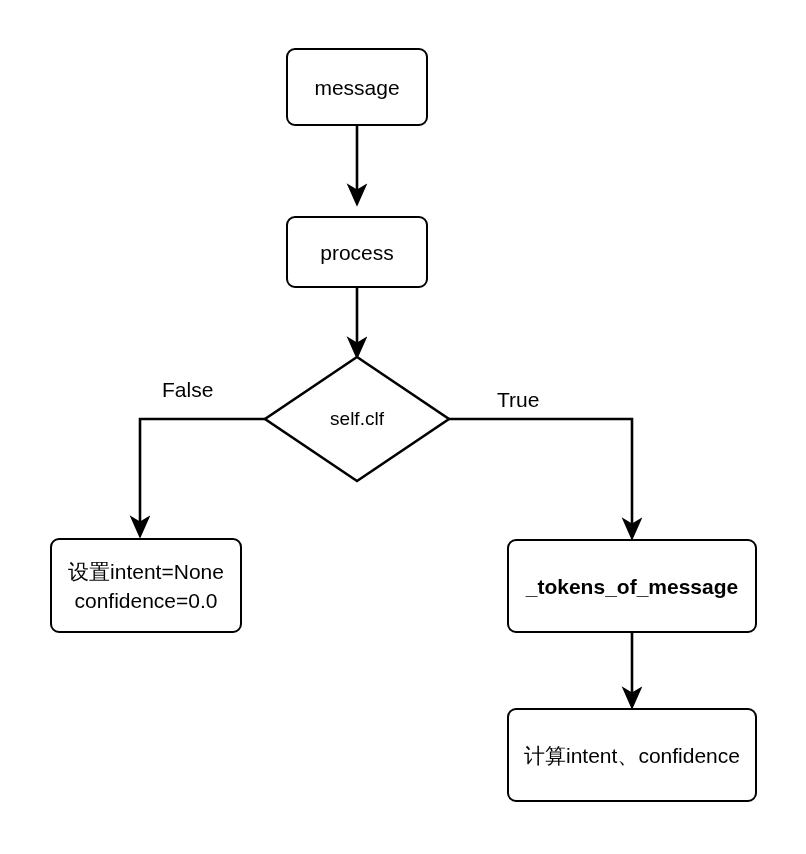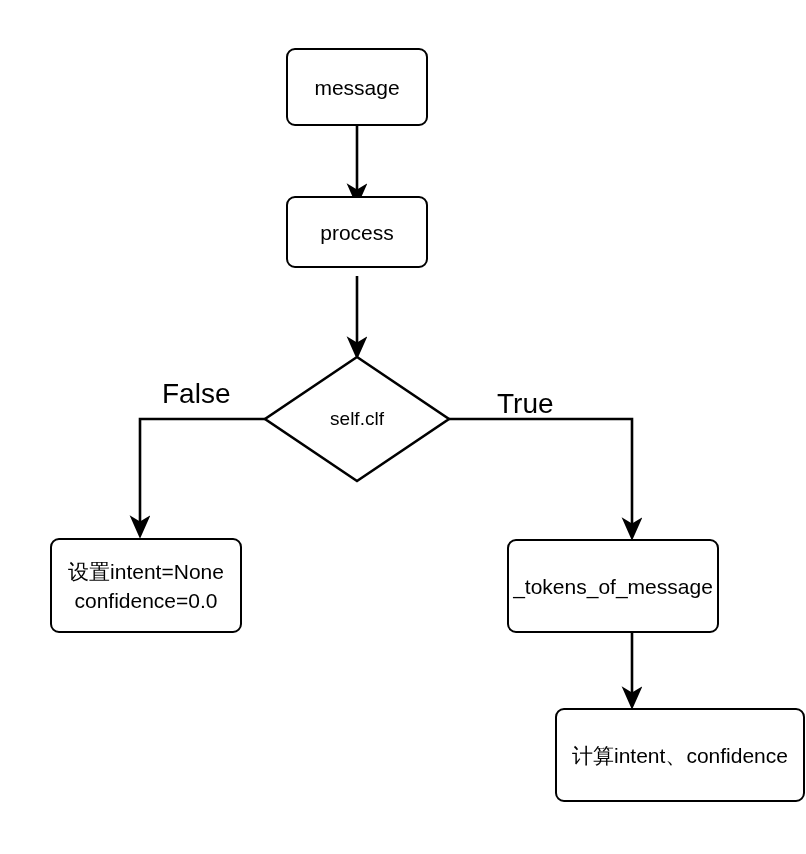--- a/index.html
+++ b/index.html
@@ -60,21 +60,21 @@
     display: flex;
     align-items: center;
     justify-content: center;
     color: #000000;
     font-size: 19px;
     white-space: nowrap;
   }
   .edge-label {
     position: absolute;
     color: #000000;
-    font-size: 28px;
+    font-size: 21px;
     white-space: nowrap;
   }
 </style>
 </head>
 <body>
 
 <div id="diagram-root">
 
   <svg id="flow-svg" viewBox="0 0 806 854">
     <defs>
@@ -93,38 +93,38 @@
 
     <line x1="632" y1="633" x2="632" y2="705" stroke="#000000" stroke-width="2.6" marker-end="url(#arrowhead)"></line>
 
     <polygon points="357,357 449,419 357,481 265,419" fill="#ffffff" stroke="#000000" stroke-width="2.6" stroke-linejoin="miter"></polygon>
   </svg>
 
   <div class="node-box" style="left:286px; top:48px; width:142px; height:78px;">
     <span class="node-label">message</span>
   </div>
 
-  <div class="node-box" style="left:286px; top:196px; width:142px; height:72px;">
+  <div class="node-box" style="left:286px; top:216px; width:142px; height:72px;">
     <span class="node-label">process</span>
   </div>
 
   <div class="diamond-wrap" style="left:265px; top:357px; width:184px; height:124px;">
     <span class="diamond-label">self.clf</span>
   </div>
 
   <div class="node-box" style="left:50px; top:538px; width:192px; height:95px;">
     <span class="node-label multiline">设置intent=None
 confidence=0.0</span>
   </div>
 
-  <div class="node-box" style="left:507px; top:539px; width:212px; height:94px;">
+  <div class="node-box" style="left:507px; top:539px; width:250px; height:94px;font-weight:bold;">
     <span class="node-label">_tokens_of_message</span>
   </div>
 
-  <div class="node-box" style="left:507px; top:708px; width:250px; height:94px;margin-left:48px;">
+  <div class="node-box" style="left:507px; top:708px; width:250px; height:94px;">
     <span class="node-label">计算intent、confidence</span>
   </div>
 
   <span class="edge-label" style="left:162px; top:378px;">False</span>
 
   <span class="edge-label" style="left:497px; top:388px;">True</span>
 
 </div>
 
 </body></html>

